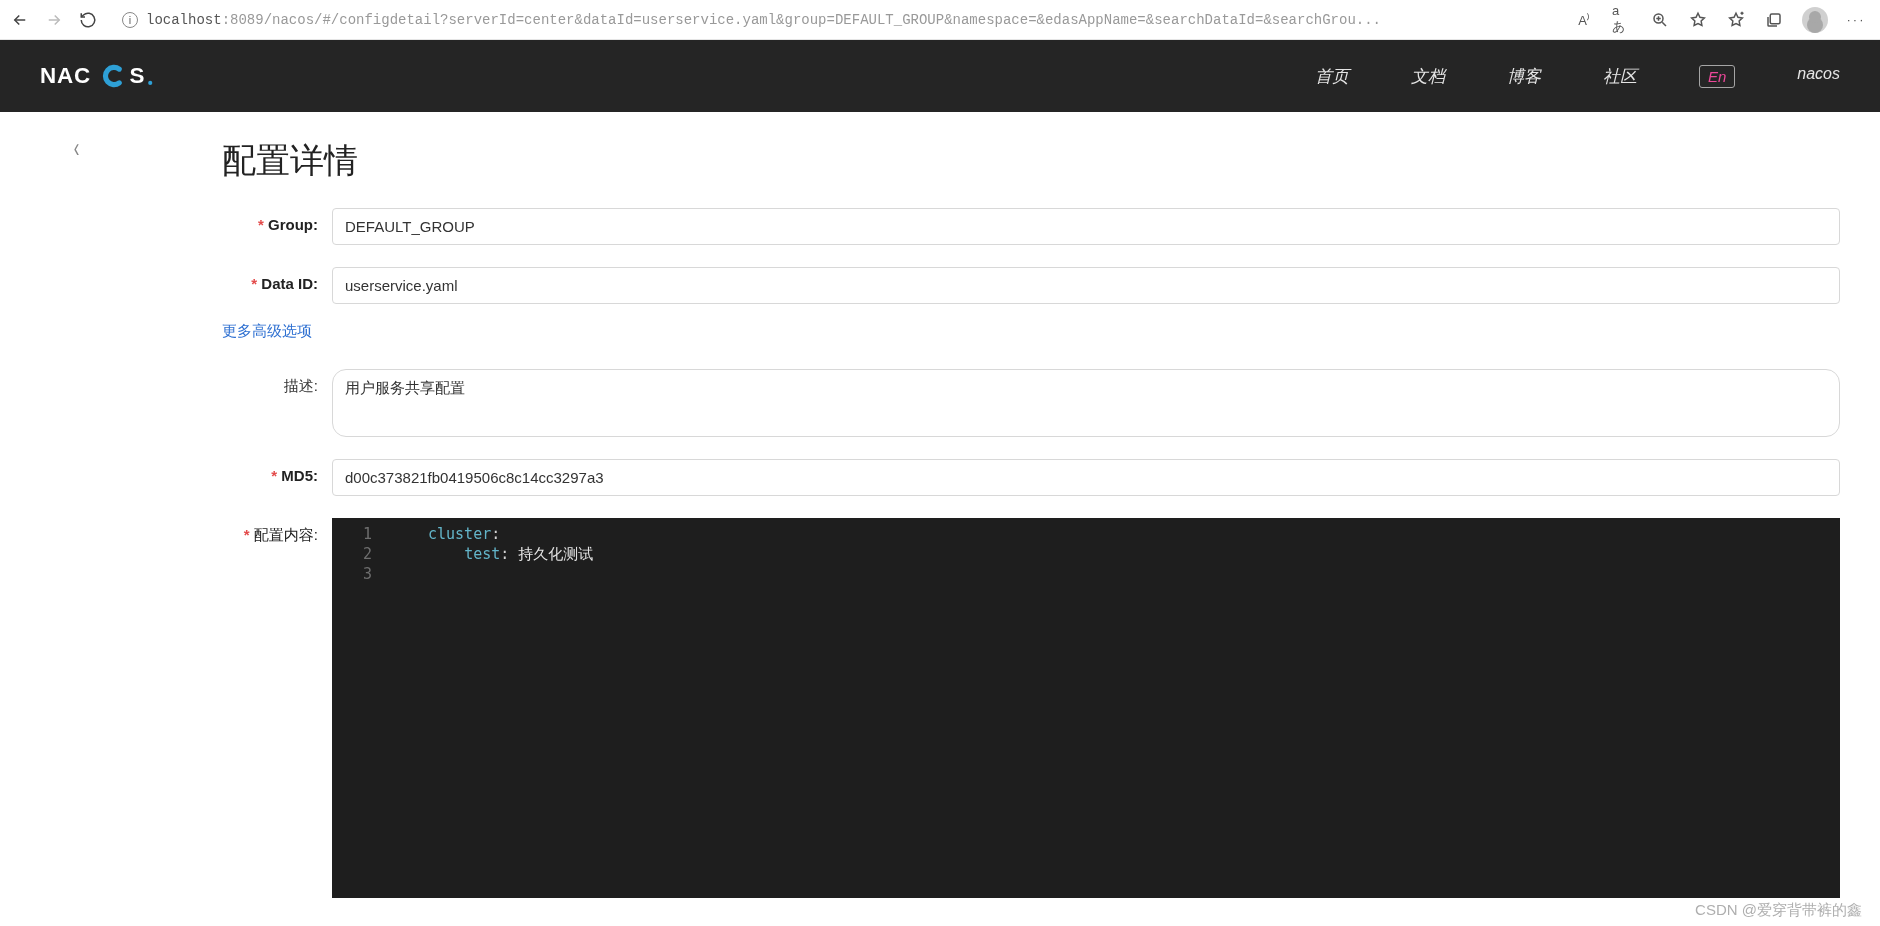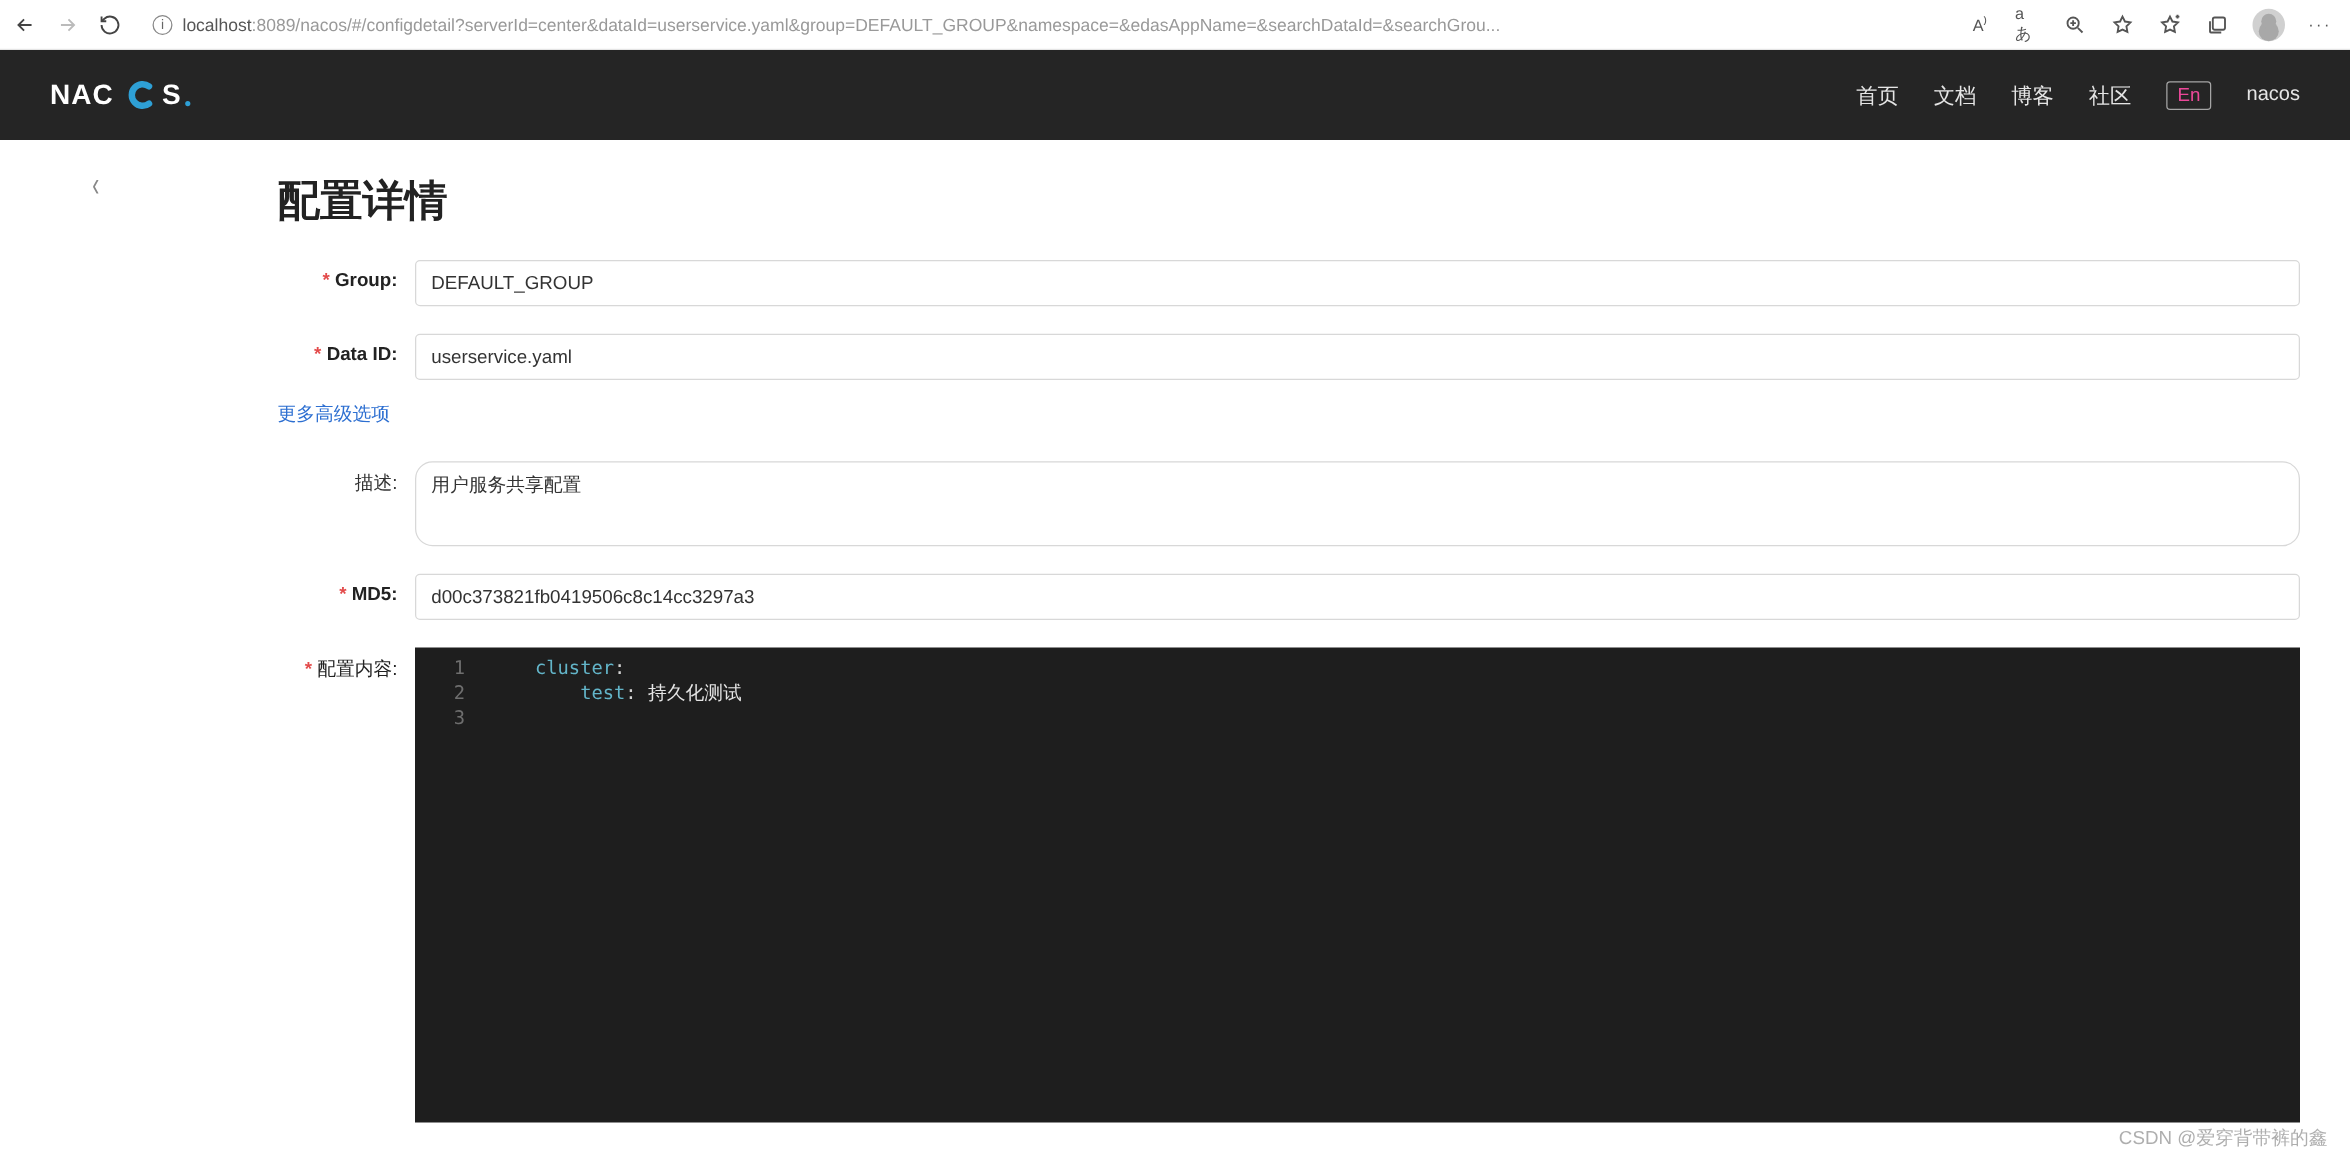--- a/index.html
+++ b/index.html
@@ -3,43 +3,43 @@
 <meta charset="utf-8">
 <style>
   * { box-sizing: border-box; margin: 0; padding: 0; }
   html, body { width: 1880px; height: 926px; font-family: "Segoe UI", Arial, "Microsoft YaHei", sans-serif; background: #fff; overflow: hidden; }
 
   
   .browser-bar { height: 40px; display: flex; align-items: center; padding: 0 10px; gap: 14px; border-bottom: 1px solid #e5e5e5; background: #fff; color: #555; }
   .bb-btn { width: 20px; height: 20px; display: flex; align-items: center; justify-content: center; color: #444; }
   .bb-btn.disabled { color: #bbb; }
   .addr-wrap { flex: 1; display: flex; align-items: center; height: 30px; border-radius: 15px; padding: 0 10px; gap: 8px; color: #666; font-size: 14px; }
-  .addr-url { white-space: nowrap; overflow: hidden; text-overflow: ellipsis; }
+  .addr-url { white-space: nowrap; overflow: hidden; text-overflow: ellipsis; font-family: Liberation Mono, monospace; }
   .addr-url .host { color: #555; }
   .addr-url .path { color: #999; }
   .bb-right { display: flex; align-items: center; gap: 18px; padding-right: 4px; }
   .bb-ico { width: 20px; height: 20px; display:flex;align-items:center;justify-content:center;color:#555;font-size:13px;}
   .avatar-circle { width: 26px; height: 26px; border-radius: 50%; background: #d0d0d0; display:flex;align-items:center;justify-content:center; }
   .avatar-circle::after { content:""; width:12px;height:12px;border-radius:50%;background:#a8a8a8; box-shadow: 0 8px 0 2px #a8a8a8; position:relative; top:-3px;}
 
   
   .app-header { height: 72px; background: #252525; display: flex; align-items: center; justify-content: space-between; padding: 0 40px; }
   .logo { display:flex; align-items:center;text-decoration:underline; }
   .logo svg { height: 30px; }
-  .topnav { display: flex; align-items: center; gap: 28px; font-size: 17px; color: #e5e5e5; }
+  .topnav { display: flex; align-items: flex-start; gap: 62px; font-size: 17px; color: #e5e5e5; font-style: italic; }
   .topnav .nav-item { cursor: pointer; }
   .lang-box { border: 1px solid #a5a5a5; border-radius: 3px; padding: 2px 8px; font-size: 15px; color: #ec4899; cursor:pointer; }
   .user-name { color: #e5e5e5; font-size: 16px; cursor:pointer;}
 
   
   .app-body { display:flex; height: calc(100% - 112px); }
   .sidebar { width: 200px; background: #fff; padding-top: 20px; }
   .back-chevron { font-size: 28px; color: #888; padding-left: 90px; cursor:pointer; font-family: Arial; transform: scaleX(0.6); display:inline-block;}
   .main { flex:1; padding: 26px 40px 0 22px; overflow:auto; }
-  .page-title { font-size: 34px; font-weight: 700; color: #222; margin-bottom: 24px; }
+  .page-title { font-size: 34px; font-weight: 400; color: #222; margin-bottom: 24px; }
 
   .form-row { display:flex; align-items:flex-start; margin-bottom: 22px; }
   .form-row .lbl { width: 110px; text-align: right; padding-right: 14px; padding-top: 8px; font-size: 15px; color: #222; font-weight:600;}
   .form-row .lbl.nobold { font-weight:400; color:#333;}
   .form-row .req::before { content:"* "; color:#e34b4b; font-weight:700;}
   .form-row .field { flex:1; }
   .input-ro { width:100%; border:1px solid #d8d8d8; border-radius:4px; padding: 9px 12px; font-size:15px; color:#333; background:#fff; }
   .textarea-ro { width:100%; border:1px solid #d8d8d8; border-radius:14px; padding: 9px 12px; font-size:15px; color:#333; background:#fff; min-height: 68px; resize:none; font-family:inherit; }
 
   .adv-link { color:#2d6fd1; font-size:15px; margin: -4px 0 28px 0; cursor:pointer; }

